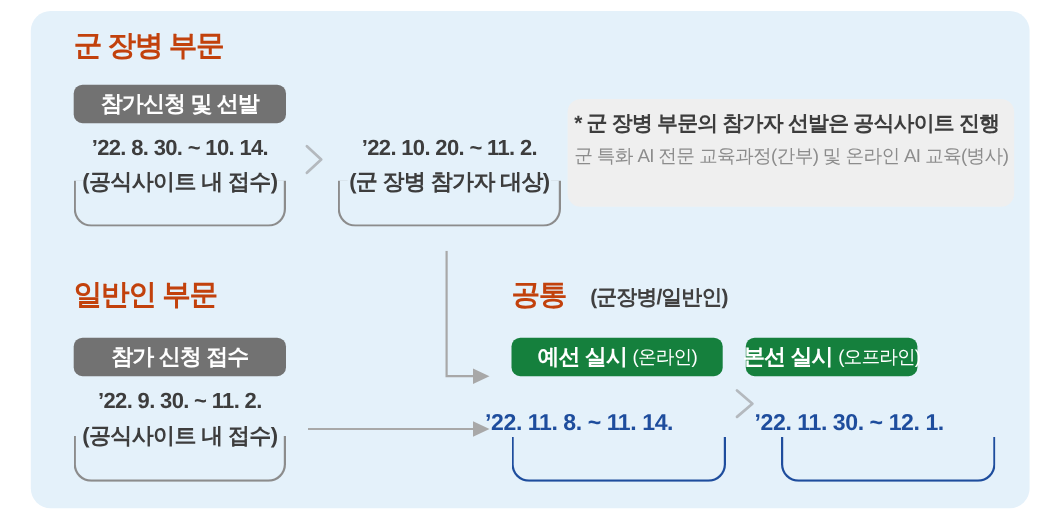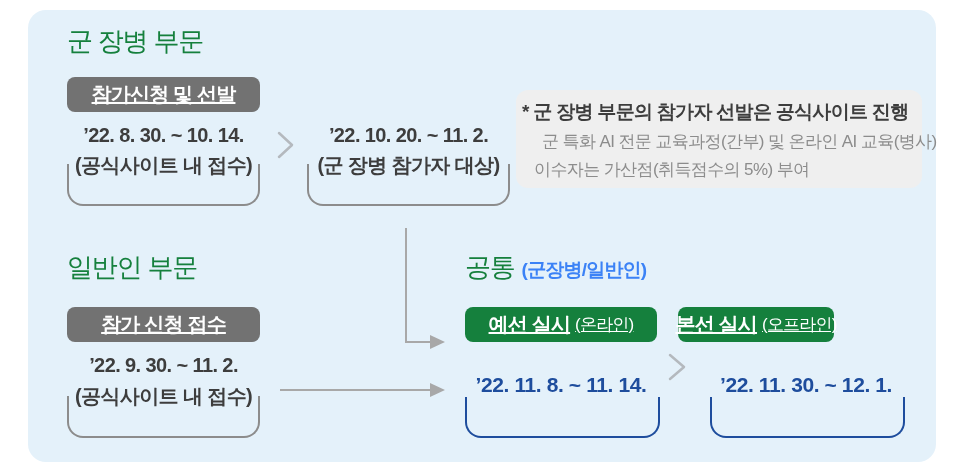--- a/index.html
+++ b/index.html
@@ -3,33 +3,33 @@
 <meta charset="utf-8">
 <style>
   html,body { margin:0; padding:0; background:#ffffff; }
   .canvas {
     position:relative; width:960px; height:473px; background:#ffffff;
     font-family:"Liberation Sans", sans-serif; overflow:hidden;
   }
   .abs { position:absolute; }
   .panel { left:28px; top:10px; width:908px; height:452px; background:#e4f1fa; border-radius:18px; }
 
-  .sec-title { font-size:26px; font-weight:400; color:#15803d; letter-spacing:-1.2px; white-space:nowrap; }
-  .sec-sub { font-size:19px; font-weight:700; color:#3b82f6; letter-spacing:-0.8px; margin-left:7px; }
+  .sec-title { font-size:26px; font-weight:700; color:#c2410c; letter-spacing:-1.2px; white-space:nowrap; }
+  .sec-sub { font-size:19px; font-weight:700; color:#404040; letter-spacing:-0.8px; margin-left:22px; }
 
   .step-head {
     height:35px; border-radius:8px; color:#ffffff; font-size:20px; font-weight:700;
-    display:flex; align-items:center; justify-content:center; letter-spacing:-0.8px; white-space:nowrap;text-decoration:underline;
+    display:flex; align-items:center; justify-content:center; letter-spacing:-0.8px; white-space:nowrap;
   }
   .gray-head { background:#727272; }
   .blue-head { background:#15803d; }
   .head-sub { font-size:17px; font-weight:500; margin-left:5px; }
 
   .date-line { font-size:20px; font-weight:600; color:#3d3d3d; text-align:center; letter-spacing:-0.6px; white-space:nowrap; }
-  .navy-date { font-size:21px; font-weight:700; color:#1e4d9d; text-align:center; letter-spacing:-0.4px; white-space:nowrap; }
+  .navy-date { font-size:21px; font-weight:700; color:#1e4d9d; text-align:left; letter-spacing:-0.4px; white-space:nowrap; }
 
   .bracket {
     border-left:2px solid; border-right:2px solid; border-bottom:2px solid; border-top:none;
     border-bottom-left-radius:16px; border-bottom-right-radius:16px;
   }
   .bracket-gray { border-color:#8c8c8c; }
   .bracket-navy { border-color:#1e4d9d; }
 
   .note-box { background:#efefef; border-radius:12px; }
   .note-l1 { font-size:19px; font-weight:700; color:#3d3d3d; letter-spacing:-0.7px; white-space:nowrap; }
@@ -41,21 +41,21 @@
   #dateA   { left:43px;  top:124px; width:241px; }
   #descA   { left:43px;  top:152px; width:241px; }
   #brktA   { left:67px;  top:164px; width:189px; height:40px; }
   #chev1   { left:276px; top:130px; }
   #boxB    { left:312px; top:77px;  width:193px; }
   #dateB   { left:288px; top:124px; width:241px; }
   #descB   { left:288px; top:152px; width:241px; }
   #brktB   { left:307px; top:164px; width:199px; height:40px; }
   #notebox { left:516px; top:90px;  width:406px; height:98px; }
   #noteL1  { left:522px; top:99px; }
-  #noteL2  { left:542px; top:130px;text-align:center; }
+  #noteL2  { left:522px; top:130px;text-align:center; }
   #noteL3  { left:534px; top:158px; }
   #elbow   { left:398px; top:228px; }
   #general-title { left:67px; top:250px; }
   #boxC    { left:67px;  top:307px; width:193px; }
   #dateC   { left:43px;  top:354px; width:241px; }
   #descC   { left:43px;  top:383px; width:241px; }
   #brktC   { left:67px;  top:396px; width:189px; height:40px; }
   #flowarr { left:280px; top:382px; }
   #common-title { left:465px; top:250px; display:flex; align-items:baseline;justify-content:flex-end; }
   #boxD    { left:465px; top:307px; width:192px; }
@@ -88,21 +88,20 @@
     </svg>
   </span>
 
   <div class="abs date-line" id="dateB">’22. 10. 20. ~ 11. 2.</div>
   <div class="abs date-line" id="descB">(군 장병 참가자 대상)</div>
   <div class="abs bracket bracket-gray" id="brktB"></div>
 
   <div class="abs note-box" id="notebox"></div>
   <div class="abs note-l1" id="noteL1">* 군 장병 부문의 참가자 선발은 공식사이트 진행</div>
   <div class="abs note-l2" id="noteL2">군 특화 AI 전문 교육과정(간부) 및 온라인 AI 교육(병사)</div>
-  <div class="abs note-l2" id="noteL3">이수자는 가산점(취득점수의 5%) 부여</div>
 
   <span class="abs" id="elbow">
     <svg width="48" height="122" viewBox="0 0 48 122">
       <polyline points="8,0 8,114 32,114" fill="none" stroke="#a8a8a8" stroke-width="2"></polyline>
       <polygon points="32,107 47,114 32,121" fill="#a8a8a8"></polygon>
     </svg>
   </span>
   <span class="abs" id="flowarr">
     <svg width="166" height="16" viewBox="0 0 166 16">
       <line x1="0" y1="8" x2="150" y2="8" stroke="#a8a8a8" stroke-width="2"></line>

